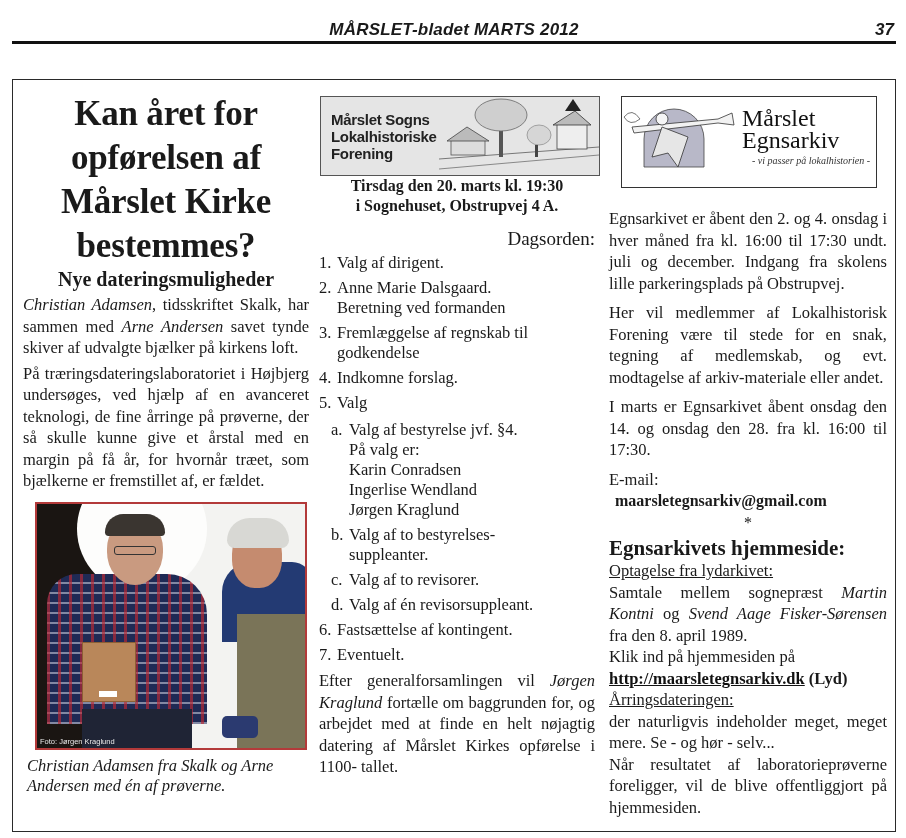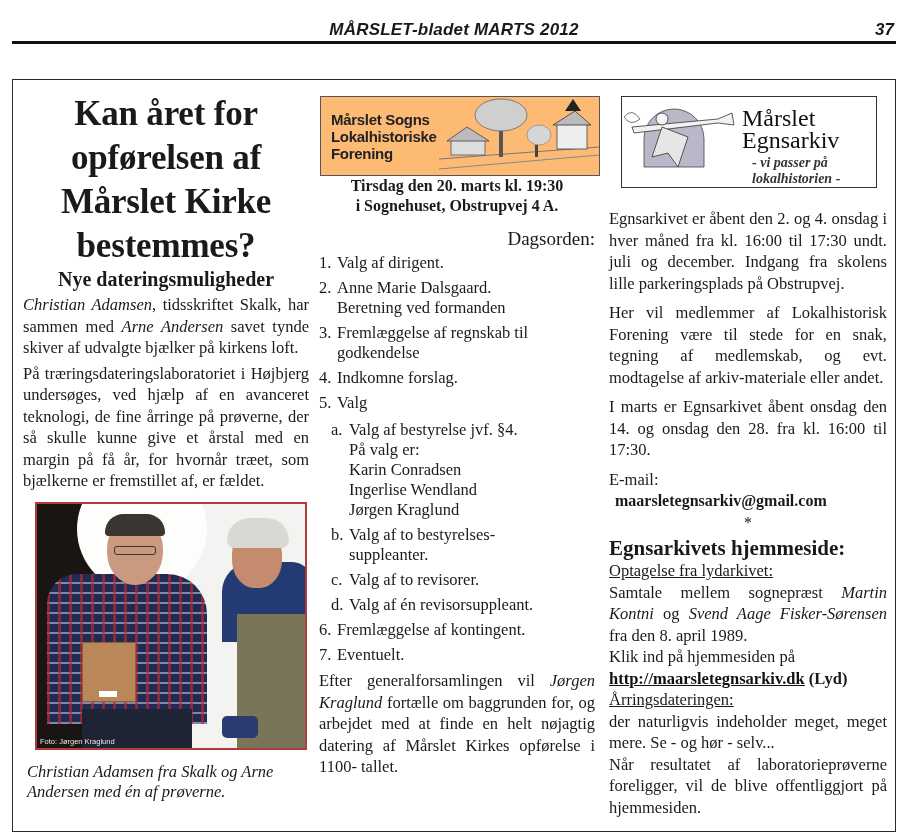--- a/index.html
+++ b/index.html
@@ -57,25 +57,25 @@
   .photo .board-label { position: absolute; left: 62px; top: 187px; width: 18px; height: 6px; background: #fff; }
   .photo .shirt2 { position: absolute; left: 185px; top: 58px; width: 90px; height: 80px; border-radius: 30px 20px 0 0; background: #233a73; }
   .photo .overalls { position: absolute; left: 200px; top: 110px; width: 80px; height: 140px; background: #7a7458; }
   .photo .face2 { position: absolute; left: 195px; top: 22px; width: 50px; height: 62px; border-radius: 45%; background: #c58b6f; }
   .photo .hair2 { position: absolute; left: 190px; top: 14px; width: 62px; height: 30px; border-radius: 30px 30px 10px 10px; background: #d8d8d4; }
   .photo .tool { position: absolute; left: 185px; top: 212px; width: 36px; height: 22px; border-radius: 5px; background: #2b3a70; }
   .photo .credit {
     position: absolute; left: 3px; bottom: 2px; font-family: "Liberation Sans", sans-serif;
     font-size: 7.5px; color: #e8e8e8;
   }
-  .caption { margin-top: 12px; margin-left: 4px; font-style: italic; font-size: 16.5px; line-height: 20px; }
+  .caption { margin-top: 6px; margin-left: 4px; font-style: italic; font-size: 16.5px; line-height: 20px; }
 
   .logo1 {
     margin-top: 16px; margin-left: 1px; width: 280px; height: 80px; border: 1.2px solid #555;
-    position: relative; overflow: hidden; background: #fdba74;
+    position: relative; overflow: hidden; background: #e5e5e5;
   }
   .logo1 .logo-text {
     position: absolute; left: 10px; top: 14px; font-family: "Liberation Sans", sans-serif;
     font-size: 15px; line-height: 17px; color: #222; font-weight: bold; letter-spacing: -0.3px;
   }
   .logo1 svg { position: absolute; right: 0; top: 0; }
 
   .meeting-title { margin-top: 14px; text-align: center; font-weight: bold; font-size: 21px; line-height: 22px; }
   .meeting-sub { text-align: center; font-weight: bold; font-size: 16px; line-height: 20px; }
   .agenda-head { text-align: right; font-size: 19px; margin-top: 12px; line-height: 21px; }
@@ -86,21 +86,21 @@
   .agenda .sub .num { width: 18px; }
   .agenda .lines div { white-space: nowrap; }
   .col2 .after { margin-top: 4px; }
 
   .logo2 {
     margin-top: 16px; margin-left: 12px; width: 256px; height: 92px; border: 1.2px solid #333;
     position: relative; overflow: hidden;
   }
   .logo2 .name { position: absolute; left: 120px; top: 10px; font-size: 24px; line-height: 22px; color: #111; }
   .logo2 .tag {
-    position: absolute; left: 130px; top: 58px; font-size: 14px; font-style: italic; font-weight: bold;
+    position: absolute; left: 130px; top: 58px; font-size: 10px; font-style: italic; font-weight: normal;
     color: #333;
   }
   .logo2 svg { position: absolute; left: 0; top: 0; }
 
   .col3 .body-text.p1 { margin-top: 20px; }
   .col3 .para { margin-top: 8px; }
   .email { font-weight: bold; font-size: 16px; line-height: 22px; margin-left: 6px; }
   .star { text-align: center; font-size: 16px; line-height: 18px; margin-top: 2px; }
   .web-title { font-family: "Liberation Serif", serif; font-weight: bold; font-size: 21px; line-height: 24px; margin-top: 4px; }
   .u { text-decoration: underline; }
@@ -235,21 +235,21 @@
       <div class="sub">
         <span class="num">d.</span>
         <div class="lines">
             <div>Valg af én revisorsuppleant.</div>
           </div>
       </div>
 
       <div class="item">
         <span class="num">6.</span>
         <div class="lines">
-            <div>Fremlæggelse af kontingent.</div>
+            <div>Fastsættelse af kontingent.</div>
           </div>
       </div>
       <div class="item">
         <span class="num">7.</span>
         <div class="lines">
             <div>Eventuelt.</div>
           </div>
       </div>
     </div>
 

